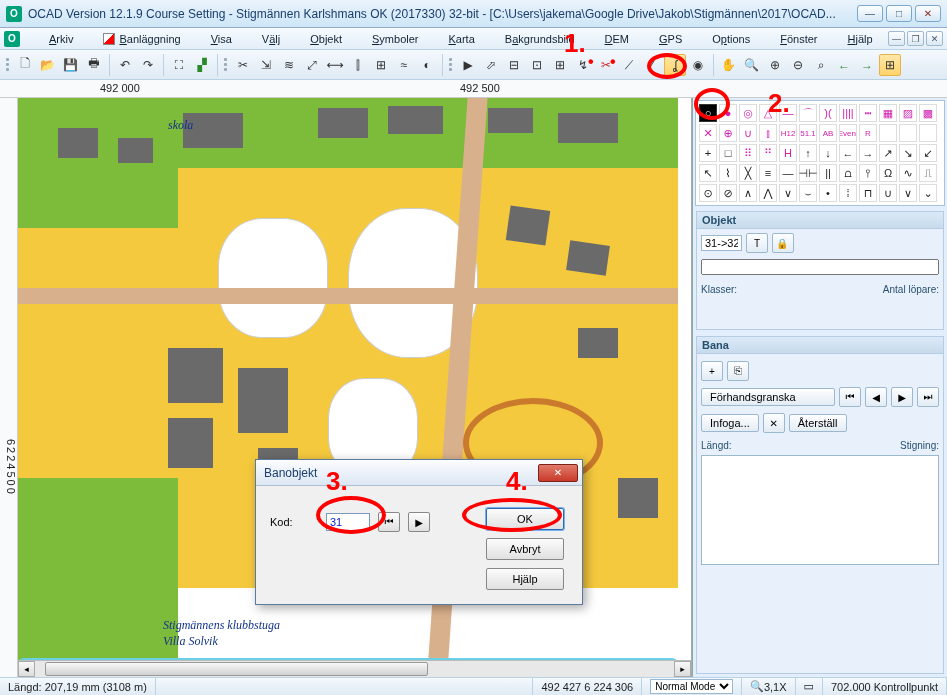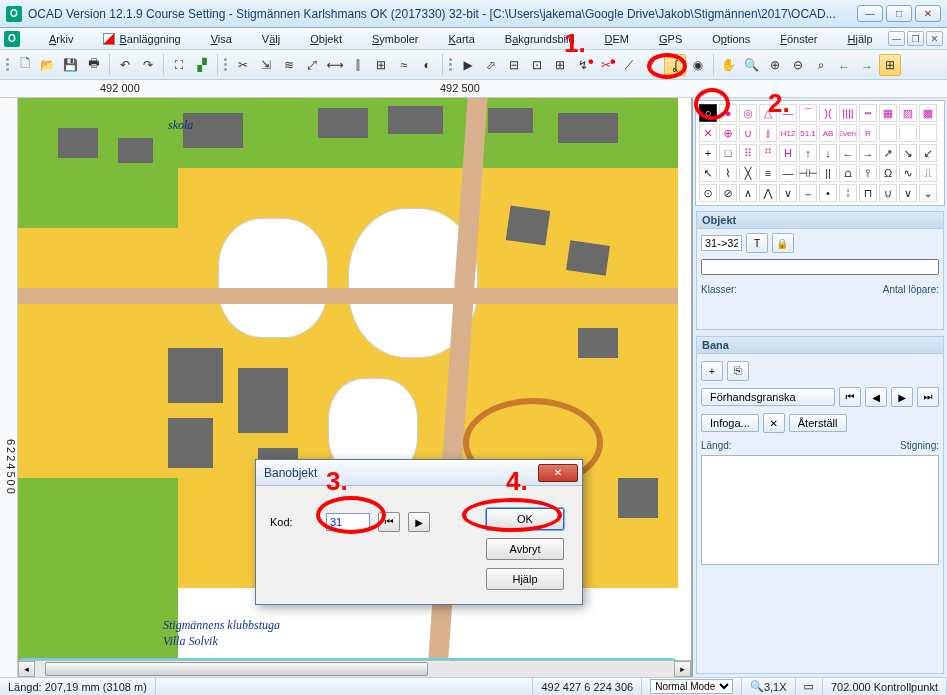--- a/index.html
+++ b/index.html
@@ -189,21 +189,21 @@
   <div class="tbtn">⊕</div>
   <div class="tbtn">⊖</div>
   <div class="tbtn">⌕</div>
   <div class="tbtn" style="color:#2a8a2a;">←</div>
   <div class="tbtn" style="color:#2a8a2a;">→</div>
   <div class="tbtn active">⊞</div>
 </div>
 
 <div class="ruler">
   <div class="tick" style="left:100px;">492 000</div>
-  <div class="tick" style="left:440px;">492 500</div>
+  <div class="tick" style="left:460px;">492 500</div>
 </div>
 
 <div class="main">
   <div class="vruler">
     <span>6224500</span>
   </div>
 
   <div class="canvas">
     <div class="mapart">
 

